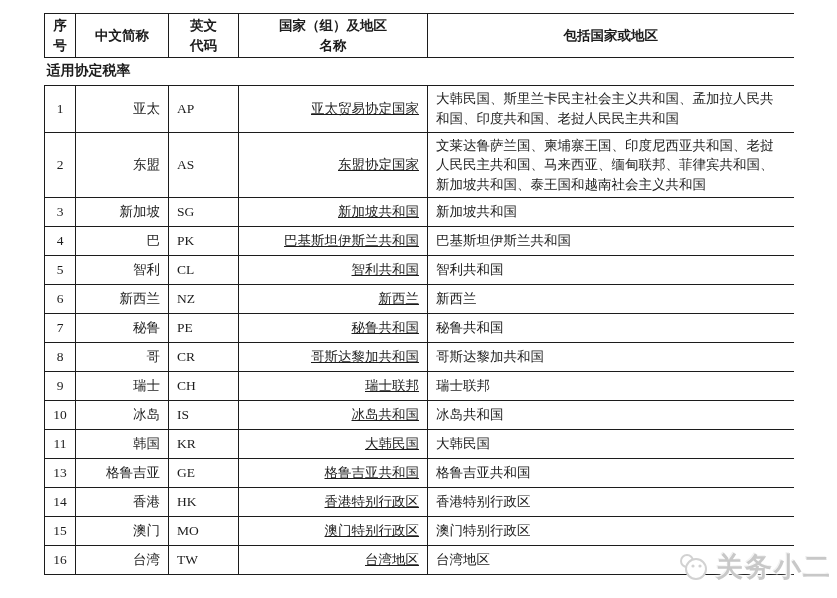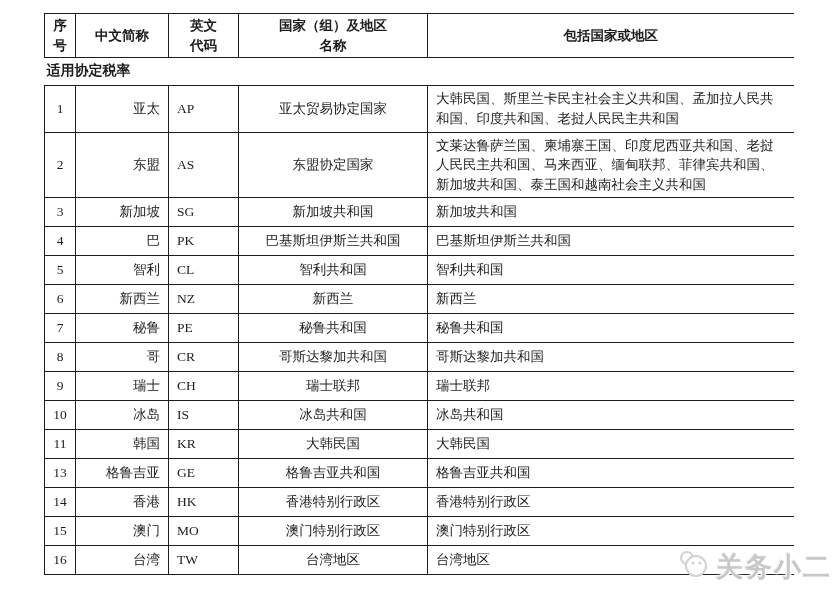--- a/index.html
+++ b/index.html
@@ -48,29 +48,29 @@
   tr.section-row td {
     border-left: none;
     border-right: none;
     font-weight: bold;
     font-size: 14px;
     padding: 3px 2px 4px 2px;
   }
   td.c-no   { text-align: center; padding-left: 2px; padding-right: 2px; }
   td.c-cn   { text-align: right; }
   td.c-code { text-align: left; margin-left: 6px; }
-  td.c-name { text-align: center; }
+  td.c-name { text-align: right; text-decoration: underline; }
   td.c-inc  { text-align: left; }
   tbody tr.data-row td { height: 22px; }
   .watermark {
     position: absolute;
     right: 5px;
     top: 549px;
     display: flex;
-    align-items: flex-start;
+    align-items: center;
     gap: 4px;
     z-index: 5;
   }
   .watermark .wm-text {
     font-family: "Liberation Sans", "DejaVu Sans", sans-serif;
     font-size: 27px;
     font-weight: bold;
     letter-spacing: 2px;
     color: #c8c8c8;
     text-shadow:

